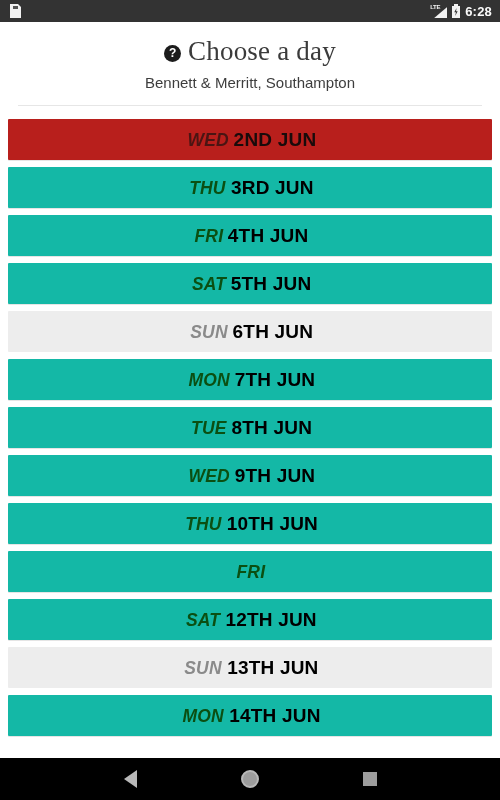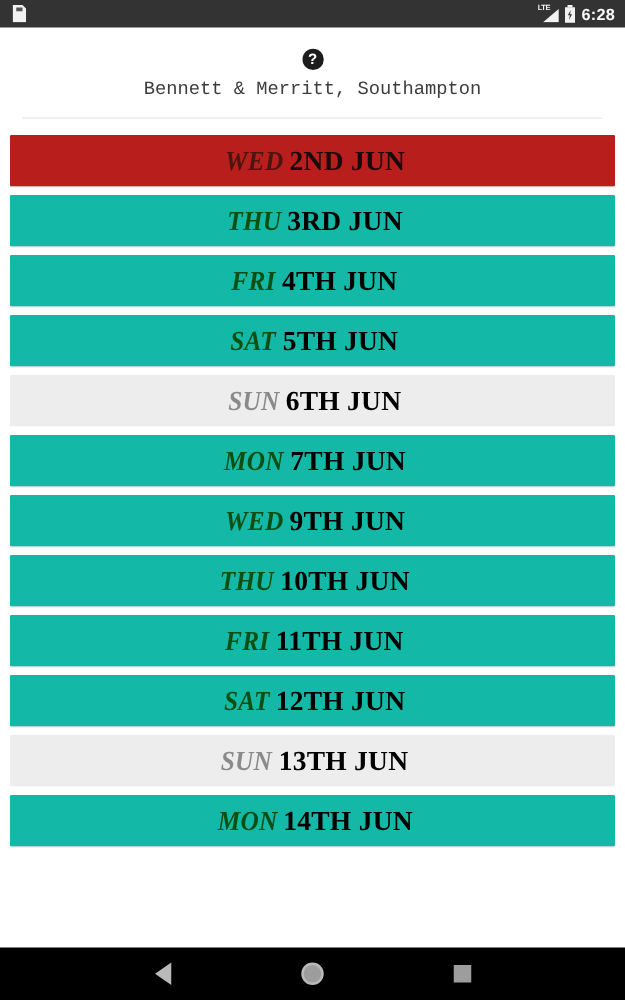--- a/index.html
+++ b/index.html
@@ -64,42 +64,42 @@
     width:17px; height:17px; border-radius:50%; background:#1c1c1c;
     color:#fff; font-size:12px; font-weight:bold; line-height:17px;
     text-align:center; font-family:"Liberation Sans", sans-serif;
     flex:none; display:block; margin-top:3px;
   }
   .page-title{
     font-family:"Liberation Serif", serif;
     font-size:27px; color:#3b3b3b; font-weight:normal; letter-spacing:.2px;
   }
   .subtitle{
-    font-family:Liberation Mono, monospace;
+    font-family:Liberation Sans, sans-serif;
     font-size:15px; color:#3d3d3d; margin-top:7px;
   }
   .divider{
     height:1px; background:#e6e6e6; margin:14px 18px 0 18px;
   }
 
   
   .daylist{ padding:13px 8px 0 8px; }
   .day-row{
     height:41px; margin-bottom:7px;
     display:flex; align-items:center; justify-content:center;
     border-radius:1px; cursor:pointer; user-select:none;
     box-shadow:0 1px 0 rgba(0,0,0,.10);
   }
   .day-row.available{ background:#14b8a6; }
   .day-row.selected { background:#b81f1c; }
   .day-row.closed   { background:#ededed; box-shadow:none; }
 
   .day-label{
-    font-family:Liberation Serif, serif;
-    font-size:22px; font-weight:bold; letter-spacing:.2px;
+    font-family:Liberation Sans, sans-serif;
+    font-size:19px; font-weight:bold; letter-spacing:.2px;
     display:flex; align-items:baseline; gap:5px;
   }
   .dow{
     font-style:italic; font-weight:bold;
     transform:scaleX(.92); transform-origin:right center;
   }
   .available .dow{ color:#0b4f12; }
   .selected  .dow{ color:#4a1513; }
   .closed    .dow{ color:#8a8a8a; }
   .dnum{ font-weight:bold; }
@@ -149,20 +149,21 @@
     </span>
     <span class="sb-time">6:28</span>
   </div>
 </div>
 
 <div class="clip">
 
   <div class="header">
     <div class="title-row">
       <span class="help-icon">?</span>
+      <span class="page-title">Choose a day</span>
     </div>
     <div class="subtitle">Bennett &amp; Merritt, Southampton</div>
     <div class="divider"></div>
   </div>
 
   <div class="daylist">
       <div class="day-row selected">
         <span class="day-label">
           <span class="dow">WED</span>
           <span class="dnum">2ND JUN</span>
@@ -193,34 +194,39 @@
         </span>
       </div>
       <div class="day-row available">
         <span class="day-label">
           <span class="dow">MON</span>
           <span class="dnum">7TH JUN</span>
         </span>
       </div>
       <div class="day-row available">
         <span class="day-label">
+          <span class="dow">TUE</span>
+          <span class="dnum">8TH JUN</span>
+        </span>
+      </div>
+      <div class="day-row available">
+        <span class="day-label">
           <span class="dow">WED</span>
           <span class="dnum">9TH JUN</span>
         </span>
       </div>
       <div class="day-row available">
         <span class="day-label">
           <span class="dow">THU</span>
           <span class="dnum">10TH JUN</span>
         </span>
       </div>
       <div class="day-row available">
         <span class="day-label">
           <span class="dow">FRI</span>
-          <span class="dnum">11TH JUN</span>
         </span>
       </div>
       <div class="day-row available">
         <span class="day-label">
           <span class="dow">SAT</span>
           <span class="dnum">12TH JUN</span>
         </span>
       </div>
       <div class="day-row closed">
         <span class="day-label">

